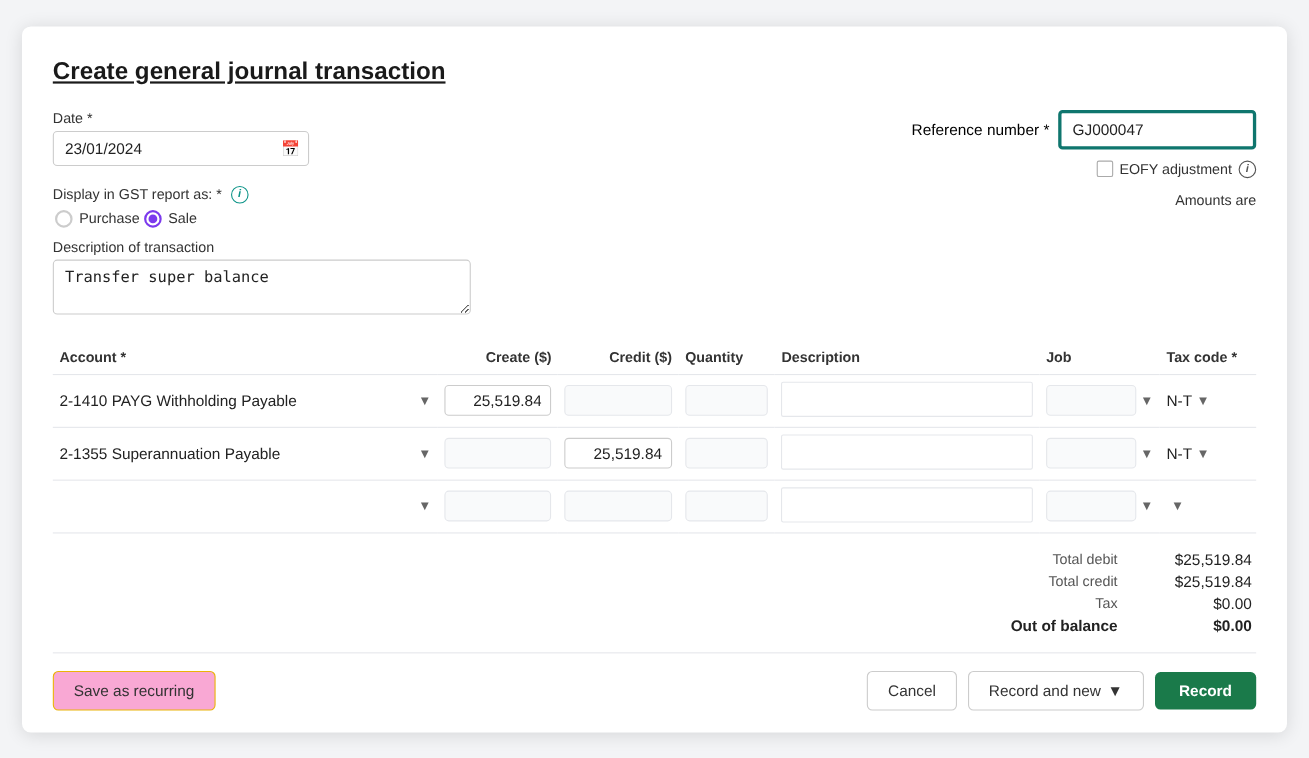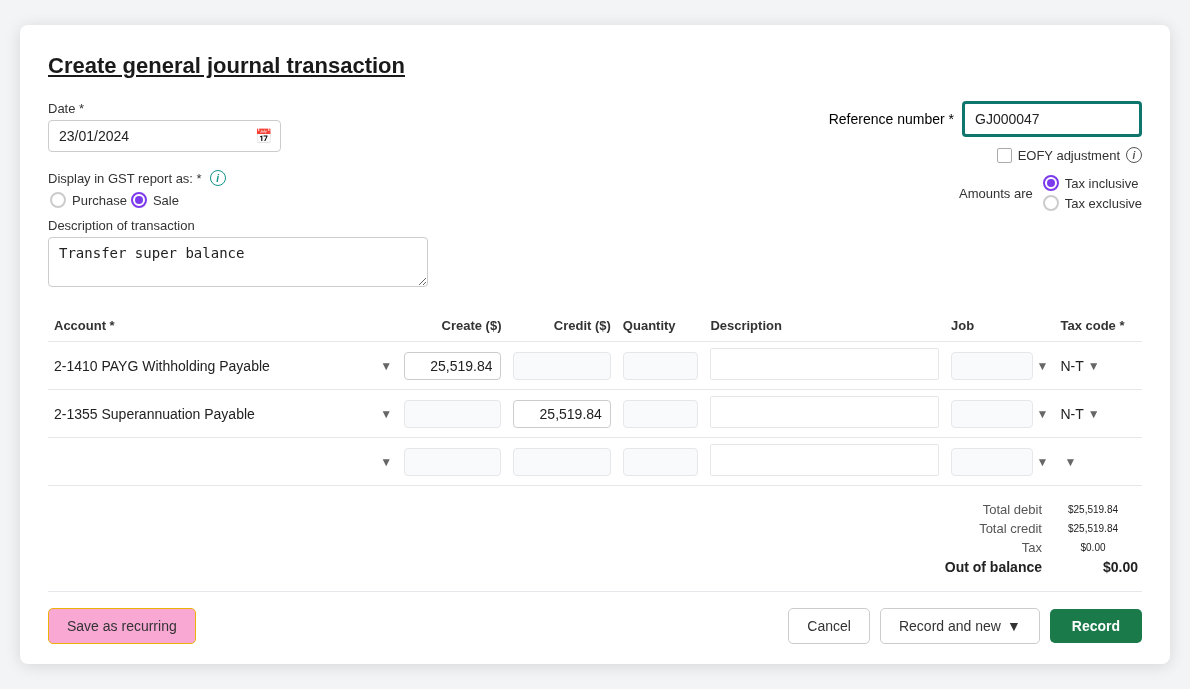--- a/index.html
+++ b/index.html
@@ -41,23 +41,23 @@
     .account-select { border: none; background: transparent; font-size: 14px; color: #222; flex: 1; cursor: pointer; }
     .chevron-down { font-size: 12px; color: #666; }
     .amount-cell { text-align: right; }
     .amount-input { border: 1px solid #ccc; border-radius: 4px; padding: 5px 8px; font-size: 14px; text-align: right; width: 100%; color: #222; background: #fff; }
     .empty-input { border: 1px solid #e5e7eb; border-radius: 4px; padding: 5px 8px; font-size: 14px; width: 100%; background: #f9fafb; }
     .job-cell { display: flex; align-items: center; gap: 4px; }
     .taxcode-cell { display: flex; align-items: center; gap: 4px; }
     .taxcode-val { font-size: 14px; color: #222; }
     .desc-cell-input { border: 1px solid #e5e7eb; border-radius: 2px; width: 100%; height: 32px; resize: none; font-size: 13px; padding: 4px 6px; }
     .totals-section { display: flex; flex-direction: column; align-items: flex-end; padding: 16px 4px 10px 0; gap: 4px; }
-    .total-row { display: flex; gap: 6px; align-items: center; }
+    .total-row { display: flex; gap: 32px; align-items: center; }
     .total-label { font-size: 13px; color: #555; text-align: right; min-width: 100px; }
-    .total-value { font-size: 10px; color: #222; text-align: center; min-width: 90px; }
+    .total-value { font-size: 14px; color: #222; text-align: right; min-width: 90px; }
     .out-of-balance-label { font-size: 14px; font-weight: 600; color: #222; text-align: right; min-width: 100px; }
     .out-of-balance-value { font-size: 14px; font-weight: 700; color: #222; text-align: right; min-width: 90px; }
     .footer { display: flex; justify-content: space-between; align-items: center; padding: 16px 0 20px 0; border-top: 1px solid #e5e7eb; margin-top: 6px; }
     .footer-left { display: flex; gap: 10px; }
     .footer-right { display: flex; gap: 10px; align-items: center; }
     .btn { padding: 9px 18px; border-radius: 5px; font-size: 14px; cursor: pointer; border: 1px solid #eab308; background: #f9a8d4; color: #333; font-weight: 500; }
     .btn-cancel { background: #fff; border: 1px solid #ccc; color: #333; }
     .btn-record-new { background: #fff; border: 1px solid #ccc; color: #333; display: flex; align-items: center; gap: 6px; }
     .btn-record { background: #1a7a4a; color: #fff; border: none; padding: 9px 22px; font-weight: 600; border-radius: 5px; }
     .account-col { width: 32%; }
@@ -108,30 +108,20 @@
         <span class="ref-label">Reference number *</span>
         <input class="ref-input" type="text" value="GJ000047" style="">
       </div>
       <div class="eofy-wrap">
         <div class="eofy-checkbox"></div>
         <span class="eofy-label">EOFY adjustment</span>
         <span class="info-circle">i</span>
       </div>
       <div class="amounts-row">
         <span class="amounts-label">Amounts are</span>
-        <div class="radio-group">
-          <div class="radio-option">
-            <div class="radio-btn selected"></div>
-            <span>Tax inclusive</span>
-          </div>
-          <div class="radio-option">
-            <div class="radio-btn"></div>
-            <span>Tax exclusive</span>
-          </div>
-        </div>
       </div>
     </div>
   </div>
 
   <div class="table-wrap">
     <table>
       <thead>
         <tr>
           <th class="account-col">Account *</th>
           <th class="debit-col right">Create ($)</th>

